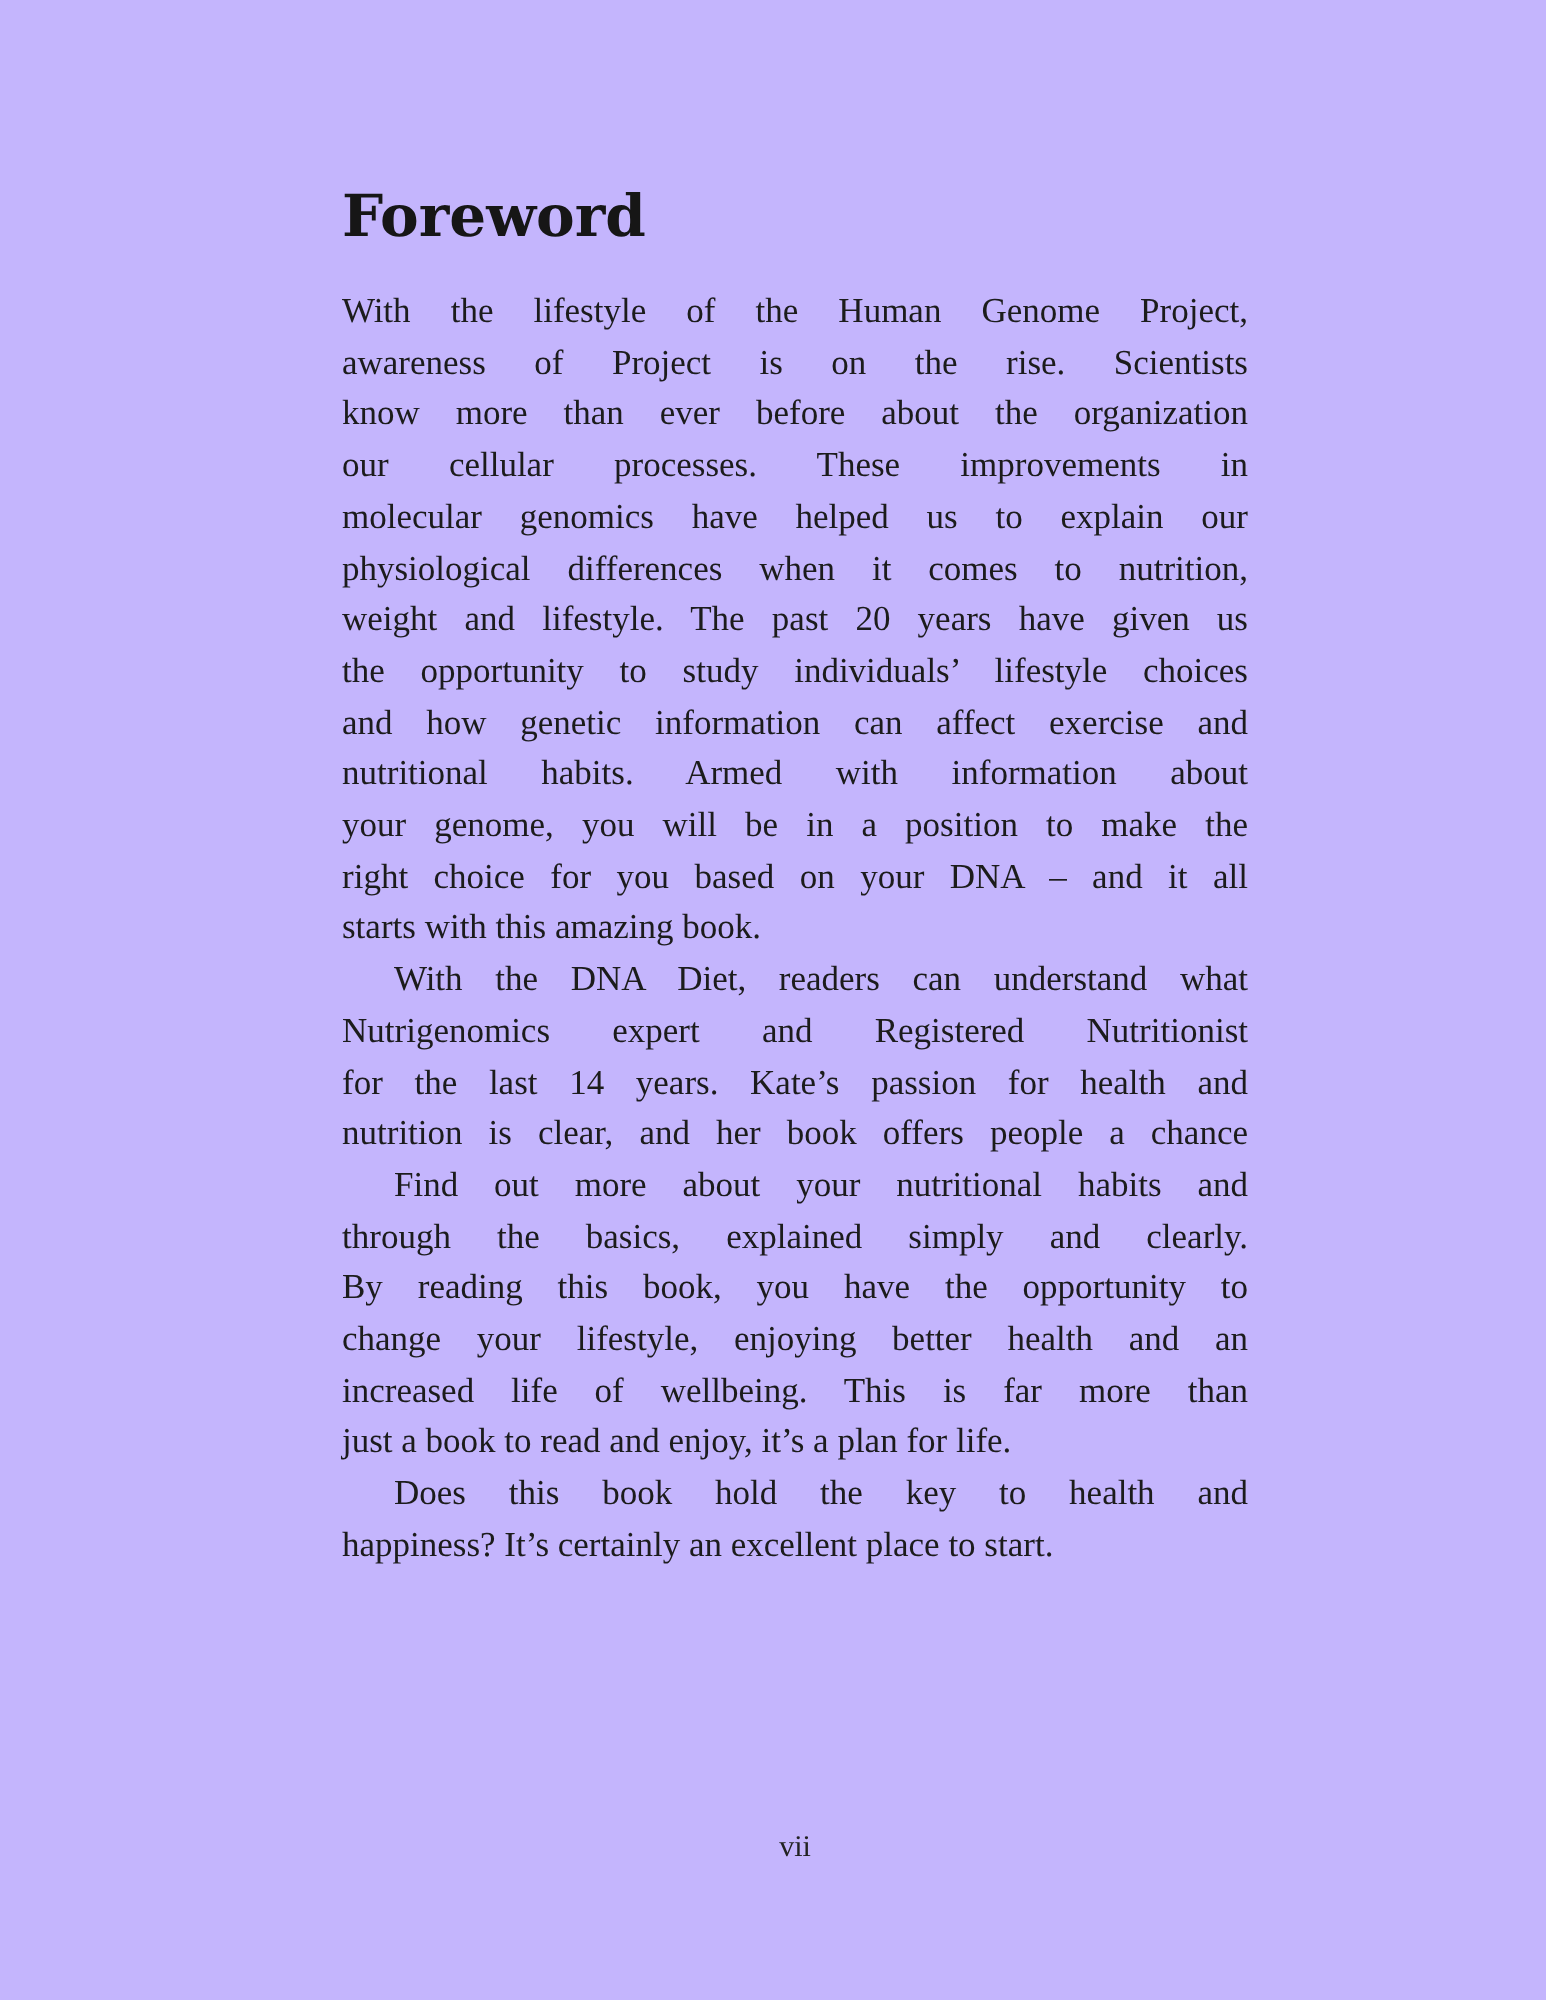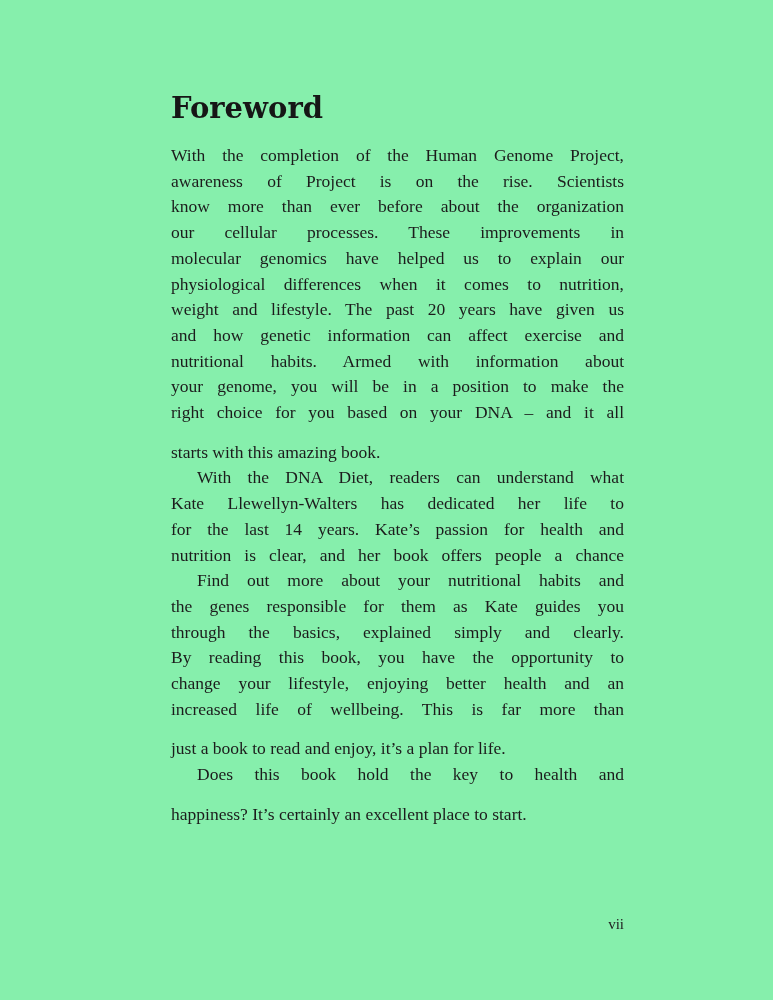--- a/index.html
+++ b/index.html
@@ -32,65 +32,64 @@
     line-height: 25.7px;
   }
   .paragraph { margin: 0; }
   .paragraph .line {
     text-align: justify;
     text-align-last: justify;
     white-space: normal;
   }
   .paragraph .line.last {
     text-align-last: left;
-    margin-top: 14px;
   }
   .paragraph:not(:first-child) .line:first-child {
     text-indent: 26px;
   }
   .page-number {
     position: absolute;
     left: 171px;
     top: 916px;
     width: 453px;
-    text-align: right;
+    text-align: center;
     font-size: 15px;
     color: #222222;
   }
 </style>
 </head>
 <body style="background: rgb(255, 255, 255);">
 
-<div class="page" style="color: rgb(28, 28, 28); background: #86efac;">
+<div class="page" style="color: rgb(28, 28, 28); background: #c4b5fd;">
   <div class="text-block">
     <h1 class="page-title">Foreword</h1>
     <div class="body-text">
         <div class="paragraph">
-          <div class="line">With the completion of the Human Genome Project,</div>
+          <div class="line">With the lifestyle of the Human Genome Project,</div>
           <div class="line">awareness of Project is on the rise. Scientists</div>
           <div class="line">know more than ever before about the organization</div>
           <div class="line">our cellular processes. These improvements in</div>
           <div class="line">molecular genomics have helped us to explain our</div>
           <div class="line">physiological differences when it comes to nutrition,</div>
           <div class="line">weight and lifestyle. The past 20 years have given us</div>
+          <div class="line">the opportunity to study individuals’ lifestyle choices</div>
           <div class="line">and how genetic information can affect exercise and</div>
           <div class="line">nutritional habits. Armed with information about</div>
           <div class="line">your genome, you will be in a position to make the</div>
           <div class="line">right choice for you based on your DNA – and it all</div>
           <div class="line last">starts with this amazing book.</div>
         </div>
         <div class="paragraph">
           <div class="line">With the DNA Diet, readers can understand what</div>
-          <div class="line">Kate Llewellyn-Walters has dedicated her life to</div>
+          <div class="line">Nutrigenomics expert and Registered Nutritionist</div>
           <div class="line">for the last 14 years. Kate’s passion for health and</div>
           <div class="line">nutrition is clear, and her book offers people a chance</div>
         </div>
         <div class="paragraph">
           <div class="line">Find out more about your nutritional habits and</div>
-          <div class="line">the genes responsible for them as Kate guides you</div>
           <div class="line">through the basics, explained simply and clearly.</div>
           <div class="line">By reading this book, you have the opportunity to</div>
           <div class="line">change your lifestyle, enjoying better health and an</div>
           <div class="line">increased life of wellbeing. This is far more than</div>
           <div class="line last">just a book to read and enjoy, it’s a plan for life.</div>
         </div>
         <div class="paragraph">
           <div class="line">Does this book hold the key to health and</div>
           <div class="line last">happiness? It’s certainly an excellent place to start.</div>
         </div>

